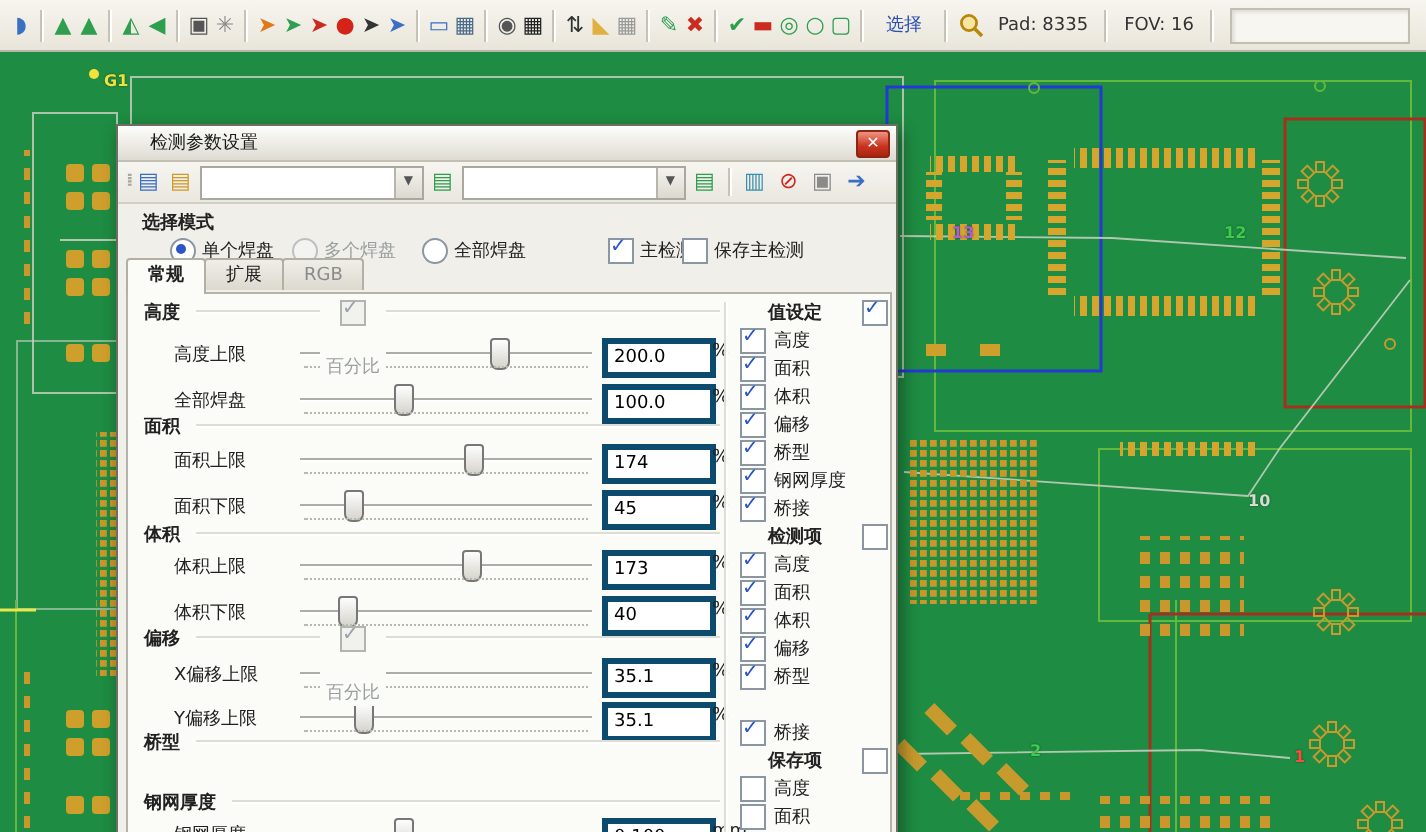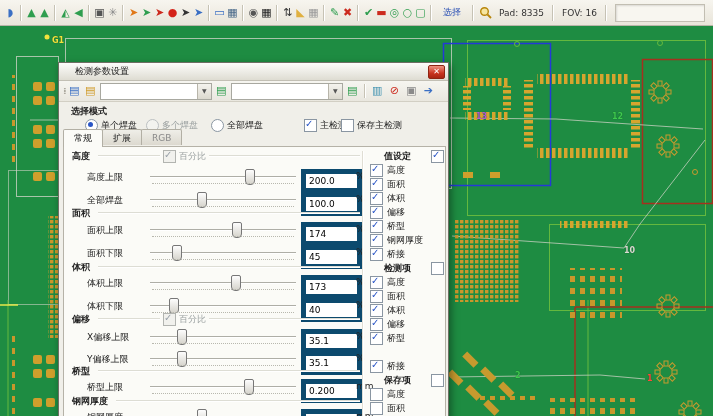--- a/index.html
+++ b/index.html
@@ -43,37 +43,37 @@
   .rd.dis{border-color:#bcc0c2;background:#f3f3ef;}
   .cb{width:11px;height:11px;border:1px solid #8a96a2;background:#fff;position:relative;flex:0 0 auto;}
   .cb.on::after{content:"✓";position:absolute;left:0px;top:-2px;color:#2a56c6;font-size:10px;font-weight:bold;}
   .cb.dis{background:#f1f1ed;border-color:#b2b4b0;}
   .cb.dis::after{color:#9aa2aa;}
   .dislab{color:#9aa0a0;}
   
   .tabs{position:absolute;left:4px;top:66px;height:17px;display:flex;}
   .tab{height:16px;line-height:16px;text-align:center;border:1px solid #b2afa4;border-bottom:none;background:linear-gradient(#efeee8,#dcd9cf);
     margin-right:-1px;border-radius:2px 2px 0 0;padding:0 10px;box-sizing:border-box;}
-  .tab.active{background:#fbfbf7;height:18px;font-weight:normal;position:relative;z-index:2;}
+  .tab.active{background:#fbfbf7;height:18px;font-weight:bold;position:relative;z-index:2;}
   .tab:nth-child(3){color:#8a8a8a;}
   
   .panel{position:absolute;left:4px;top:83px;width:383px;height:296px;background:#fbfbf7;border:1px solid #b5b2a7;box-sizing:border-box;}
   .sections{position:absolute;left:0;top:0;width:300px;height:100%;}
   .sec-h{position:absolute;left:8px;right:4px;height:12px;display:flex;align-items:center;}
   .sec-h .st{font-weight:bold;flex:0 0 auto;}
-  .sec-h .pct{display:flex;gap:3px;position:absolute;left:88px;top:0;background:#fbfbf7;padding:0 3px;z-index:2;}
+  .sec-h .pct{display:flex;align-items:center;gap:14px;position:absolute;left:88px;top:0;background:#fbfbf7;padding:0 3px;z-index:2;flex-direction:column;}
   .sec-h .ln{flex:1;height:1px;background:#ddddd4;margin-left:8px;border-bottom:1px solid #fff;}
   .row{position:absolute;left:0;width:300px;height:20px;}
   .row .lab{position:absolute;left:23px;top:3px;}
   .slider{position:absolute;left:86px;top:0px;width:146px;height:18px;}
   .slider::before{content:"";position:absolute;left:0;right:0;top:8px;height:1px;background:#aeaea6;border-bottom:1px solid #fff;}
   .slider::after{content:"";position:absolute;left:2px;right:2px;top:15px;border-top:1px dotted #b8b8ae;}
   .thumb{position:absolute;top:1px;width:8px;height:14px;background:linear-gradient(#fdfdfd,#d5d3cb);
     border:1px solid #777;border-radius:2px 2px 4px 4px;}
-  .val{position:absolute;left:237px;top:1px;width:45px;height:14px;border:5px solid #0c4a6e;background:#fff;
+  .val{position:absolute;left:237px;top:1px;width:45px;height:14px;border:3px solid #0c4a6e;background:#fff;
     font-family:"DejaVu Sans",sans-serif;font-size:9px;padding:0 3px;box-sizing:content-box;}
   .unit{position:absolute;left:292px;top:3px;}
   
   .vline{position:absolute;left:298px;top:4px;bottom:4px;width:1px;background:#e0ded4;border-right:1px solid #fff;}
   .rcol{position:absolute;left:304px;top:2px;width:76px;}
   .rg-h{display:flex;align-items:center;height:13px;margin-top:1px;}
   .rg-h .st{font-weight:bold;flex:1;margin-left:16px;}
   .rg-item{display:flex;align-items:center;gap:4px;height:14px;padding-left:2px;}
   .gap{margin-top:14px;}
 </style>
@@ -395,28 +395,20 @@
             <span class="slider">
               <span class="thumb" style="left: calc(21% - 4px);"></span>
             </span>
             <input class="val" value="35.1" style="">
             <span class="unit">%</span>
           </div>
           <div class="sec-h" style="top: 218px;">
             <span class="st">桥型</span>
             <span class="ln"></span>
           </div>
-          <div class="row" style="top: 231px;">
-            <span class="lab">桥型上限</span>
-            <span class="slider">
-              <span class="thumb" style="left: calc(67% - 4px);"></span>
-            </span>
-            <input class="val" value="0.200" style="">
-            <span class="unit">mm</span>
-          </div>
           <div class="sec-h" style="top: 248px;">
             <span class="st">钢网厚度</span>
             <span class="ln"></span>
           </div>
           <div class="row" style="top: 261px;">
             <span class="lab">钢网厚度</span>
             <span class="slider">
               <span class="thumb" style="left: calc(35% - 4px);"></span>
             </span>
             <input class="val" value="0.100" style="">

